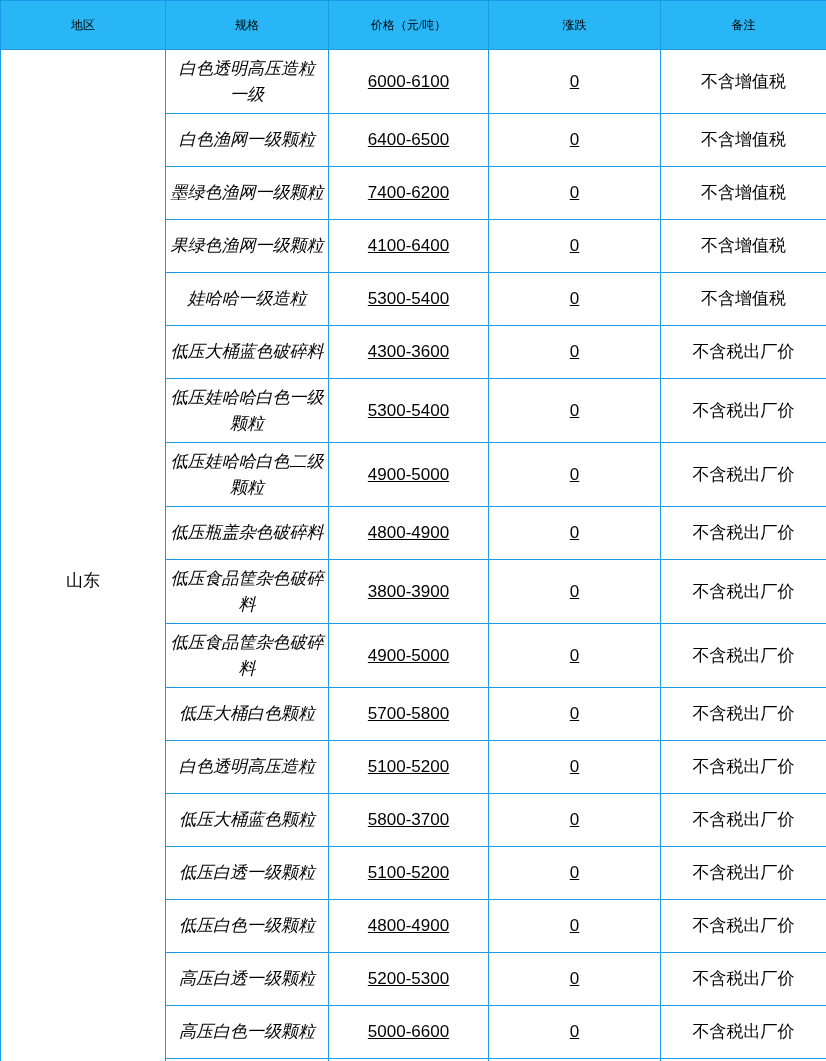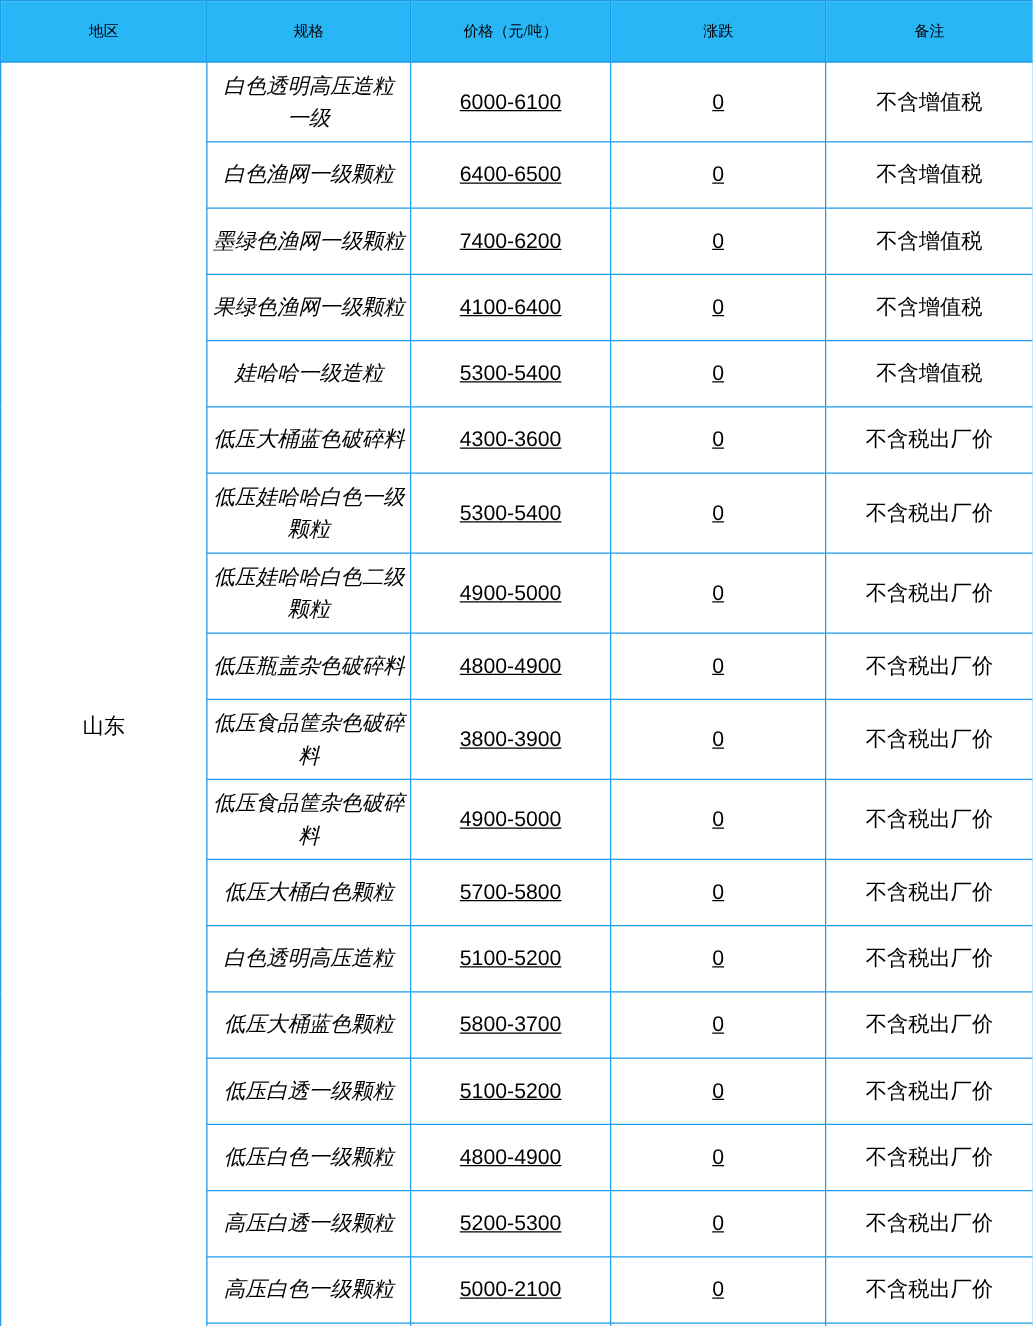--- a/index.html
+++ b/index.html
@@ -178,21 +178,21 @@
         <td class="remark-cell">不含税出厂价</td>
       </tr>
       <tr>
         <td class="spec-cell">高压白透一级颗粒</td>
         <td class="price-cell">5200-5300</td>
         <td class="change-cell">0</td>
         <td class="remark-cell">不含税出厂价</td>
       </tr>
       <tr>
         <td class="spec-cell">高压白色一级颗粒</td>
-        <td class="price-cell">5000-2100</td>
+        <td class="price-cell">5000-6600</td>
         <td class="change-cell">0</td>
         <td class="remark-cell">不含税出厂价</td>
       </tr>
       <tr>
         <td class="spec-cell">高压黑色一级颗粒</td>
         <td class="price-cell">4400-4500</td>
         <td class="change-cell">0</td>
         <td class="remark-cell">不含税出厂价</td>
       </tr>
     </tbody>

